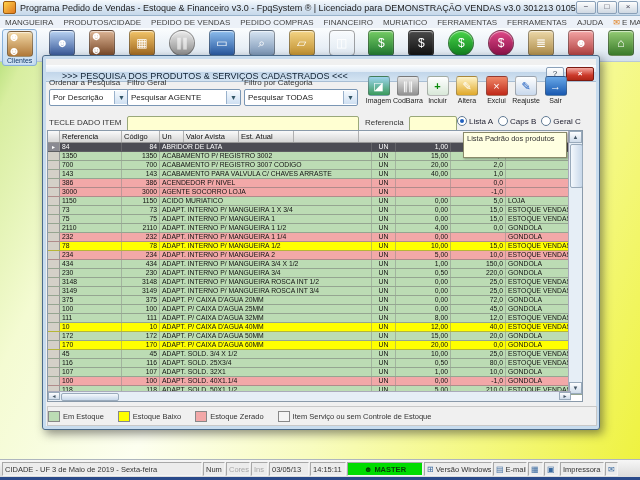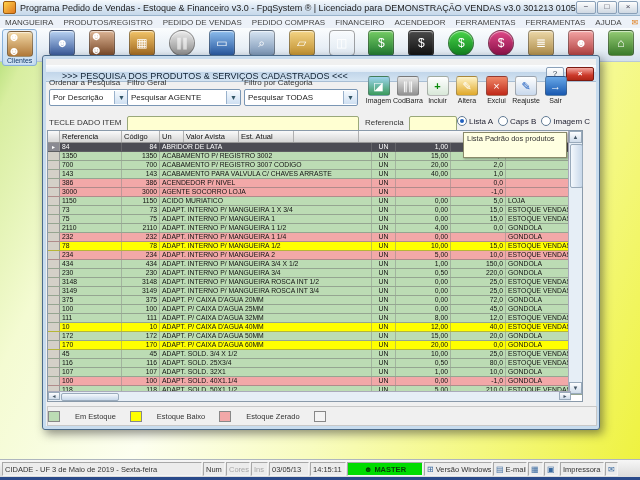--- a/index.html
+++ b/index.html
@@ -75,21 +75,21 @@
     border:1px solid #9ab;box-sizing:border-box;font-size:6px;text-align:center;line-height:11px;color:#456;}
   #vthumb{position:absolute;left:1px;top:13px;width:11px;height:42px;background:linear-gradient(90deg,#f4f8fc,#c8d8ea);border:1px solid #9ab;border-radius:2px;}
   #hscroll{position:absolute;left:0;bottom:0;width:523px;height:9px;background:#e6eef6;border-top:1px solid #aab;}
   .harr{position:absolute;top:0;width:12px;height:8px;background:linear-gradient(#fdfdfe,#cfdcea);
     border:1px solid #9ab;box-sizing:border-box;font-size:5px;text-align:center;line-height:7px;color:#456;}
   #hthumb{position:absolute;left:13px;top:1px;width:56px;height:6px;background:linear-gradient(#f4f8fc,#c8d8ea);border:1px solid #9ab;border-radius:2px;}
   
   #legend{position:absolute;left:4px;top:350px;width:548px;height:18px;background:#f0f0f0;
     border:1px solid #c8c8c8;display:flex;align-items:center;font-size:7.5px;color:#333;}
   .lg-toggle{display:flex;align-items:center;margin-left:4px;margin-right:18px;white-space:nowrap;}
-  .lg-item{display:flex;align-items:center;margin-right:14px;white-space:nowrap;gap:12px;}
+  .lg-item{display:flex;align-items:center;margin-right:14px;white-space:nowrap;}
   .lswatch{width:10px;height:9px;border:1px solid #888;margin-right:3px;}
   
   #statusbar{position:absolute;left:0;top:459px;width:640px;height:18px;
     background:linear-gradient(#f6f6f6,#dadada);border-top:1px solid #aeb6be;
     display:flex;align-items:center;padding-left:2px;}
   .spanel{height:14px;margin-right:1px;border:1px solid;border-color:#a8a8a8 #f4f4f4 #f4f4f4 #a8a8a8;
     background:#ececec;font-size:7.5px;color:#333;display:flex;align-items:center;
     padding:0 2px;box-sizing:border-box;white-space:nowrap;overflow:hidden;}
   .spanel.muted{color:#a8a8a8;}
   .spanel.green{background:#00dc00;color:#063f06;font-weight:bold;justify-content:center;}
@@ -106,25 +106,25 @@
     <span id="title-text">Programa Pedido de Vendas - Estoque &amp; Financeiro v3.0 - FpqSystem ® | Licenciado para  DEMONSTRAÇÃO VENDAS v3.0 301213 010513</span>
     <span class="wctrls">
       <span class="wbtn">−</span>
       <span class="wbtn">□</span>
       <span class="wbtn">×</span>
     </span>
   </div>
 
   <div id="menubar">
       <span class="mitem">MANGUEIRA</span>
-      <span class="mitem">PRODUTOS/REGISTRO</span>
+      <span class="mitem">PRODUTOS/CIDADE</span>
       <span class="mitem">PEDIDO DE VENDAS</span>
       <span class="mitem">PEDIDO COMPRAS</span>
       <span class="mitem">FINANCEIRO</span>
-      <span class="mitem">ACENDEDOR</span>
+      <span class="mitem">MURIATICO</span>
       <span class="mitem">FERRAMENTAS</span>
       <span class="mitem">FERRAMENTAS</span>
       <span class="mitem">AJUDA</span>
       <span class="mitem"><span class="mail-ico">✉</span>E MAIL</span>
     </div>
   <div id="toolbar">
       <div class="tbtn tbtn-active">
         <div class="ticon" style="background: linear-gradient(rgb(242, 216, 166), rgb(176, 120, 56));">☻☻</div>
         <div class="tlabel">Clientes</div>
       </div>
@@ -238,21 +238,21 @@
         <span class="radio">
           <span class="rdot sel"></span>
           <span>Lista A</span>
         </span>
         <span class="radio">
           <span class="rdot"></span>
           <span>Caps B</span>
         </span>
         <span class="radio">
           <span class="rdot"></span>
-          <span>Imagem C</span>
+          <span>Geral C</span>
         </span>
       </div>
 
     <div id="table">
       <div id="thead">
           <span class="hc" style="width: 12px;"></span>
           <span class="hc" style="width: 62px;">Referencia</span>
           <span class="hc" style="width: 38px;">Código</span>
           <span class="hc" style="width: 24px;">Un</span>
           <span class="hc" style="width: 55px;">Valor Avista</span>
@@ -562,20 +562,21 @@
         <span class="lg-item">
           <span class="lswatch" style="background: rgb(255, 255, 0);"></span>
           <span>Estoque Baixo</span>
         </span>
         <span class="lg-item">
           <span class="lswatch" style="background: rgb(242, 168, 168);"></span>
           <span>Estoque Zerado</span>
         </span>
         <span class="lg-item">
           <span class="lswatch" style="background: rgb(244, 244, 244);"></span>
+          <span>Item Serviço ou sem Controle de Estoque</span>
         </span>
       </div>
   </div>
 
   <div id="statusbar">
       <div class="spanel" style="width: 200px;">
         <span>CIDADE - UF  3 de Maio de 2019 - Sexta-feira</span>
       </div>
       <div class="spanel" style="width: 22px;">
         <span>Num</span>

